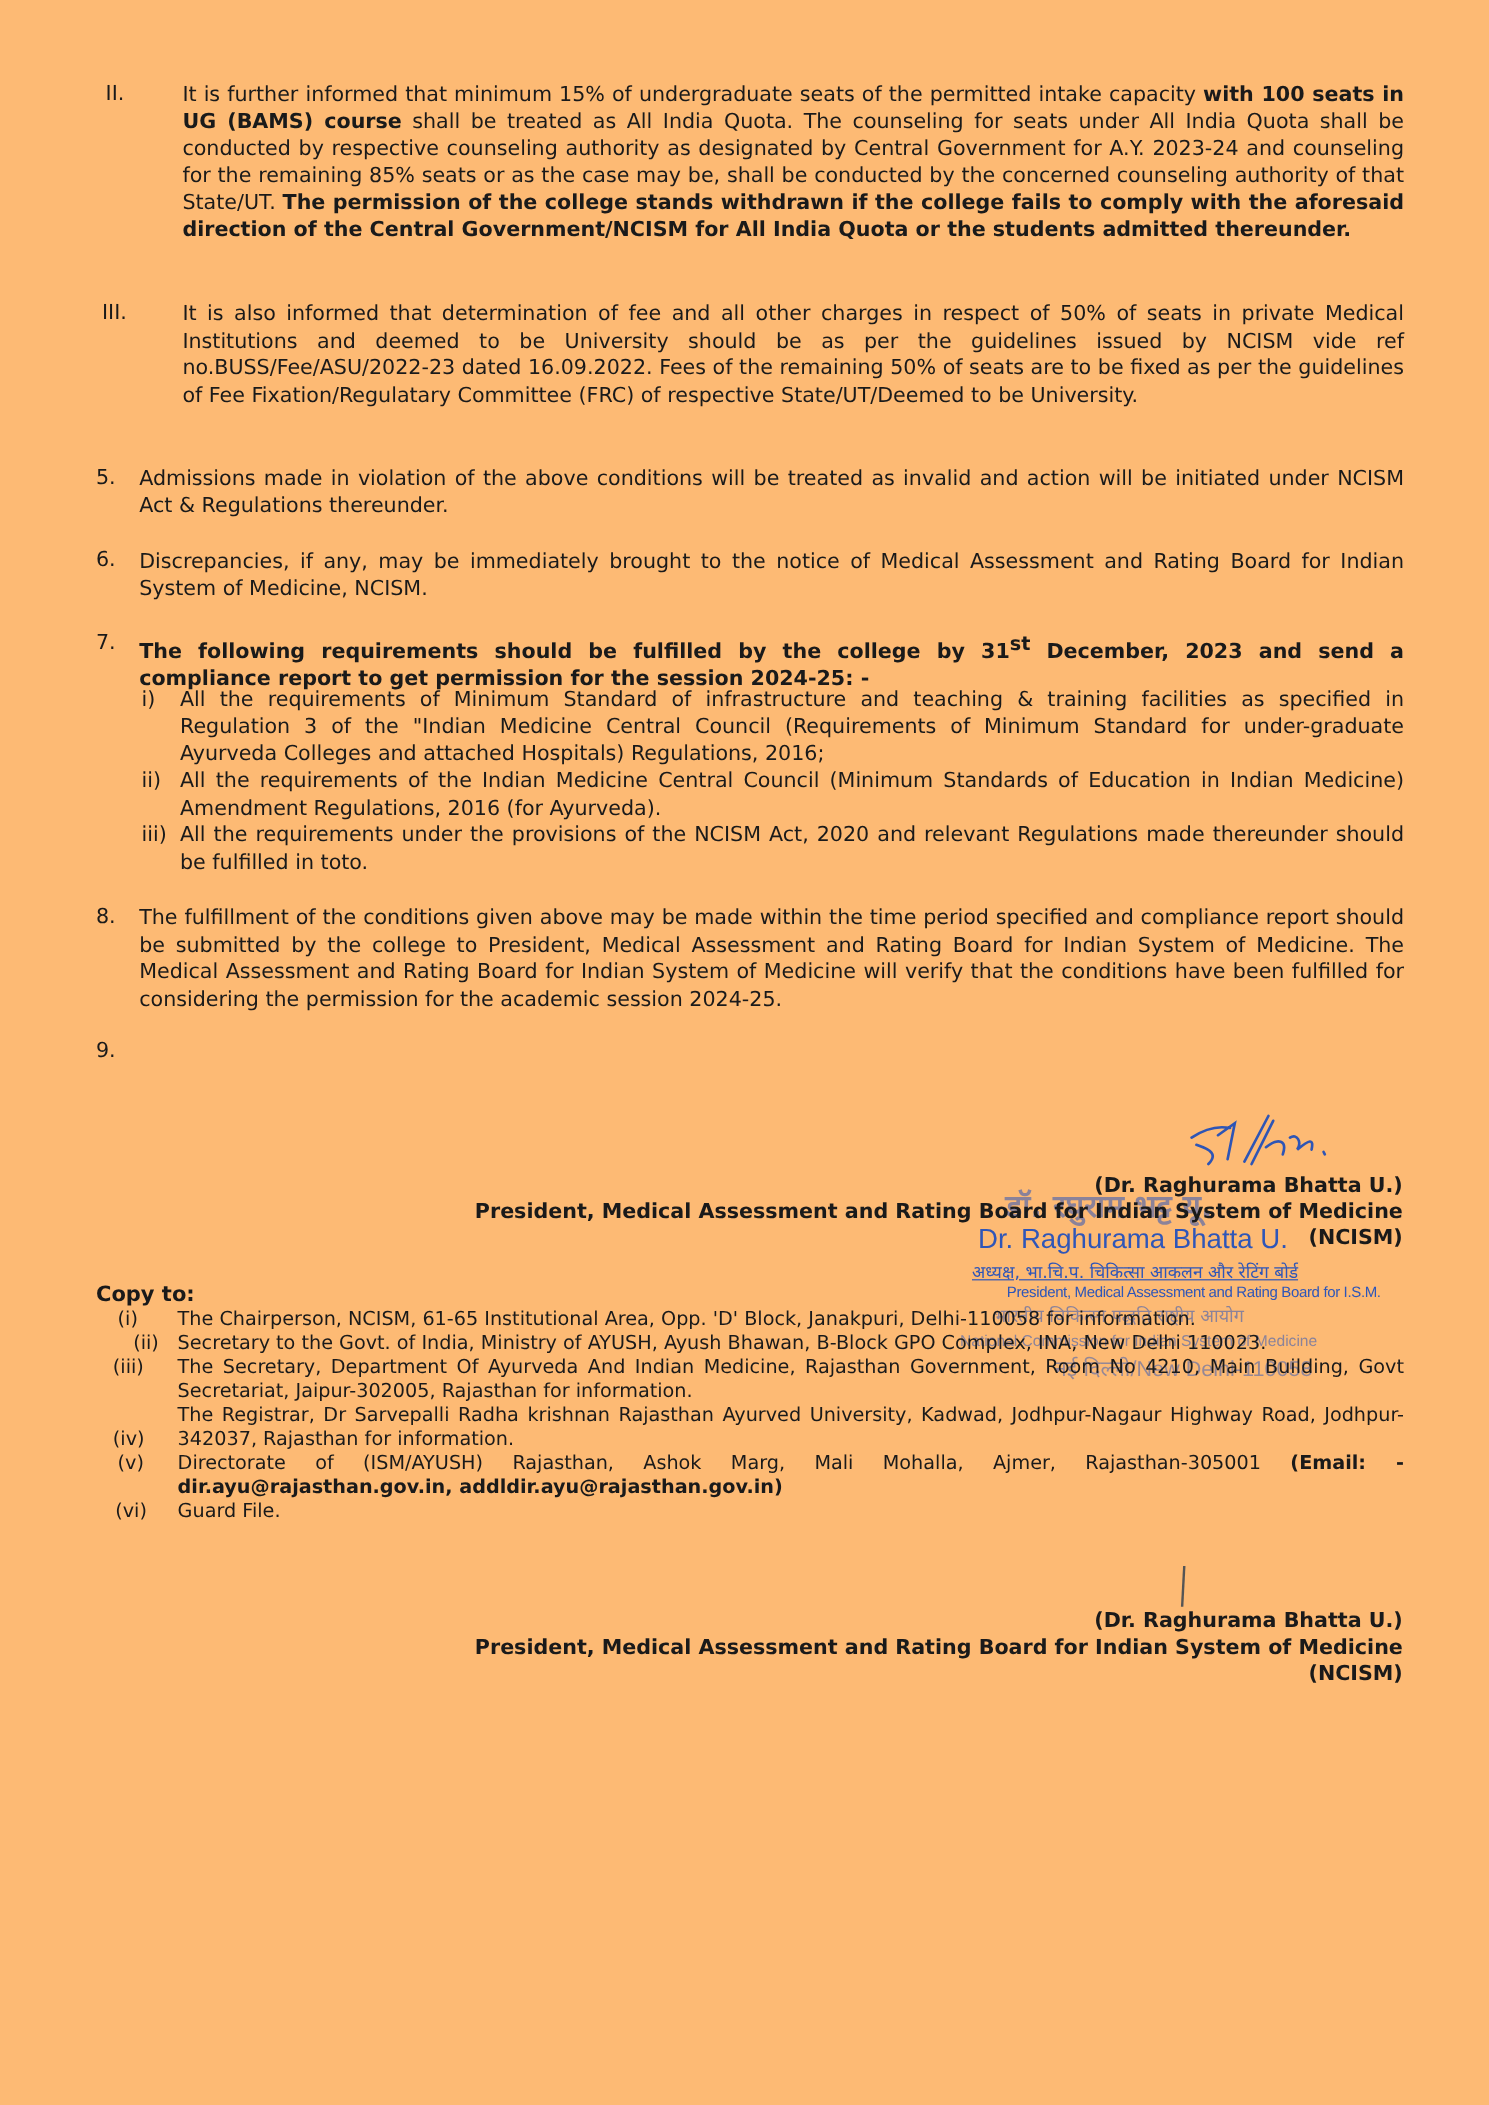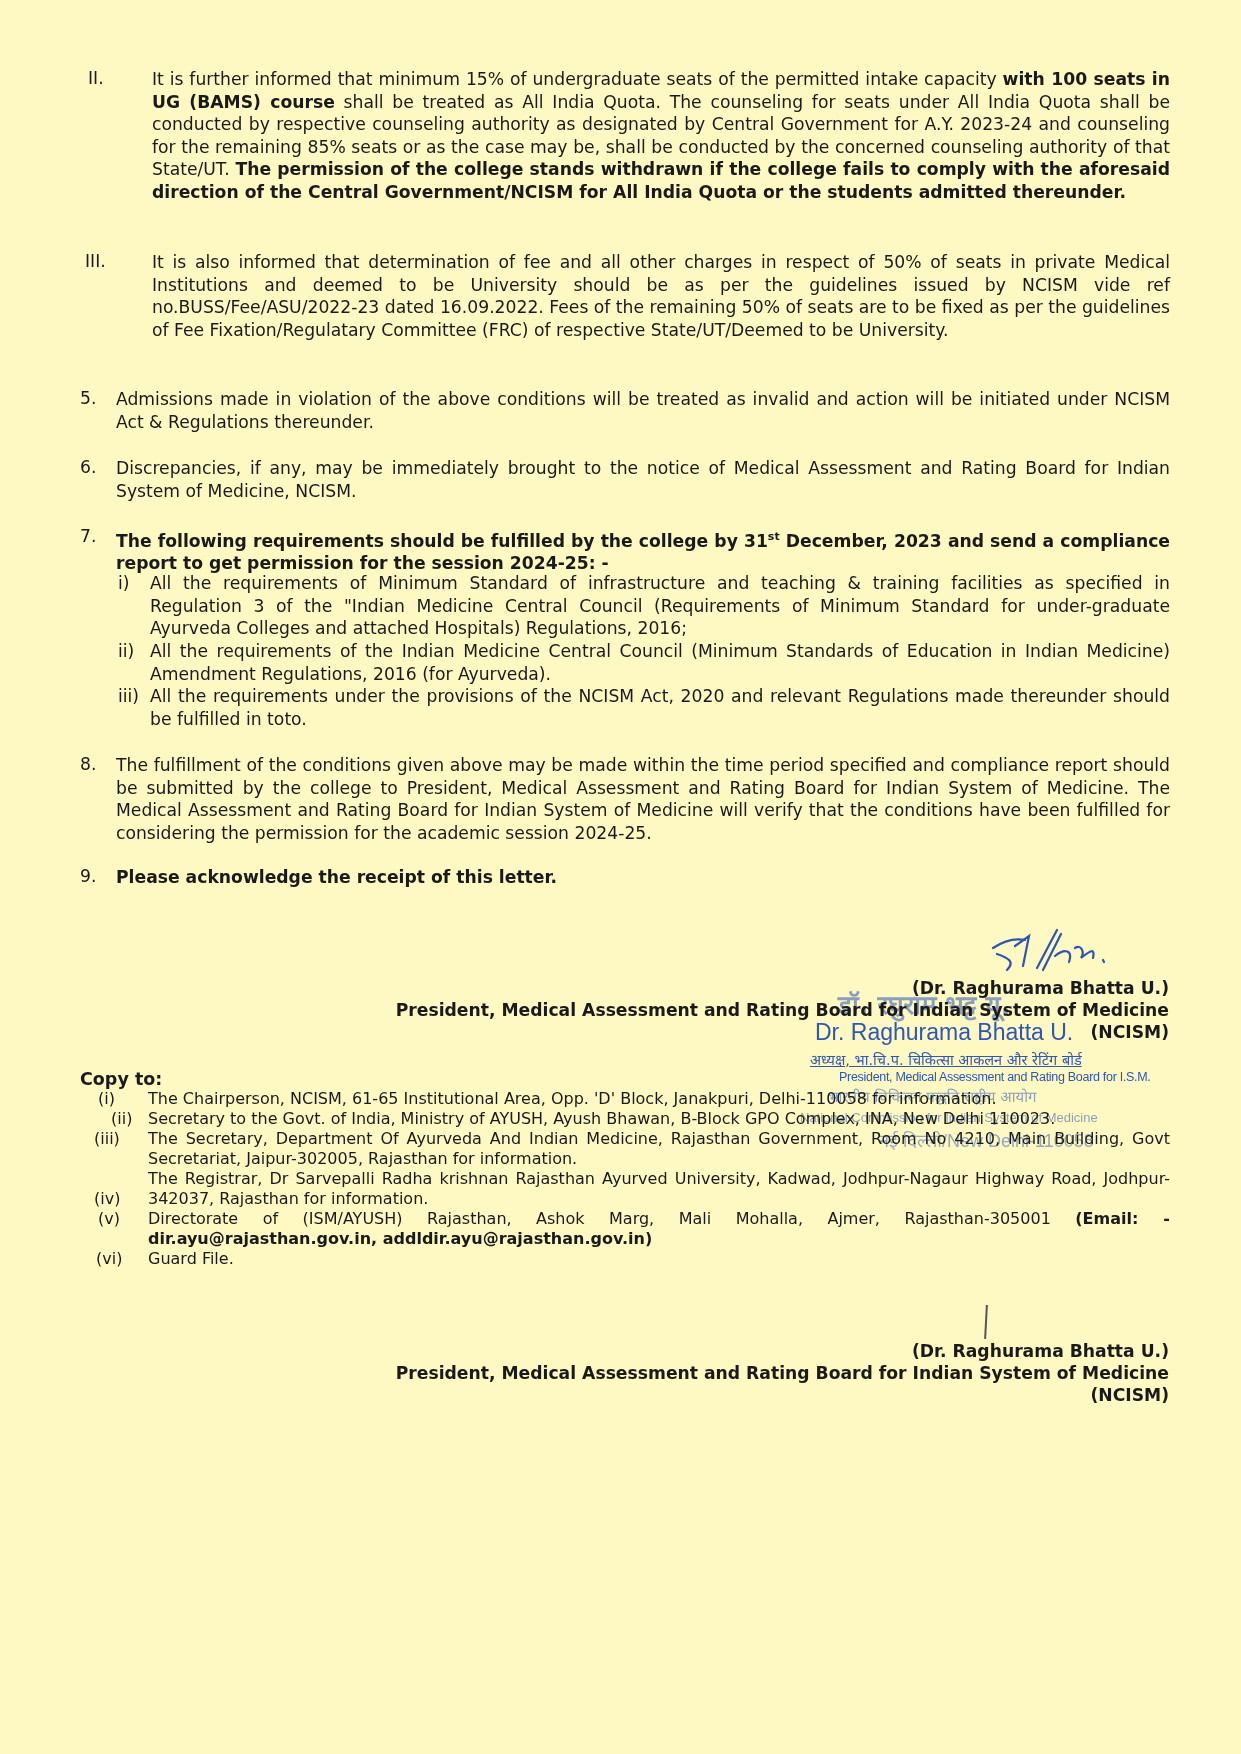--- a/index.html
+++ b/index.html
@@ -1,18 +1,18 @@
 <!DOCTYPE html>
 <html><head>
 <meta charset="utf-8">
 <style>
   html, body { margin:0; padding:0; background:#ffffff; }
   body { width:1241px; height:1754px; position:relative; overflow:hidden;
          font-family:"DejaVu Sans", sans-serif; color:#1a1a1a; font-size:17.2px; }
-  .page { position:absolute; left:0; top:0; width:1241px; height:1754px; background:#fef9c3; }
+  .page { position:absolute; left:0; top:0; width:1241px; height:1754px; background:#fdba74; }
   .blk { position:absolute; line-height:22.6px; text-align:justify; }
   .num { position:absolute; }
   b { font-weight:bold; }
   .sig-name, .sig-title, .sig-org { position:absolute; right:72px; font-weight:bold; text-align:right; white-space:nowrap; }
   .stamp { position:absolute; color:#2f56b8; white-space:nowrap; }
   .copy-item { position:absolute; left:80px; width:1090px; line-height:19.5px; font-size:16px; }
   .copy-item .cn { position:absolute; left:0; top:0; }
   .copy-item .ct { position:absolute; left:68px; width:1022px; text-align:justify; }
   .sub { position:absolute; left:118px; width:1052px; }
   .sub .sn { position:absolute; left:0; }
@@ -32,40 +32,39 @@
   <div class="blk" style="left:152px; top:251px; width:1018px;">It is also informed that determination of fee and all other charges in respect of 50% of seats in private Medical Institutions and deemed to be University should be as per the guidelines issued by NCISM vide ref no.BUSS/Fee/ASU/2022-23 dated 16.09.2022. Fees of the remaining 50% of seats are to be fixed as per the guidelines of Fee Fixation/Regulatary Committee (FRC) of respective State/UT/Deemed to be University.</div>
 
   <div class="num" style="left:80px; top:388px;">5.</div>
   <div class="blk" style="left:116px; top:388px; width:1054px;">Admissions made in violation of the above conditions will be treated as invalid and action will be initiated under NCISM Act &amp; Regulations thereunder.</div>
 
   <div class="num" style="left:80px; top:457px;">6.</div>
   <div class="blk" style="left:116px; top:457px; width:1054px;">Discrepancies, if any, may be immediately brought to the notice of Medical Assessment and Rating Board for Indian System of Medicine, NCISM.</div>
 
   <div class="num" style="left:80px; top:526px;">7.</div>
   <div class="blk" style="left:116px; top:526px; width:1054px; font-weight:bold;">
-    <span>The following requirements should be fulfilled by the college by 31</span><sup style="font-size:11px;">st</sup><span> December, 2023 and send a compliance report to get permission for the session 2024-25: -</span>
+    <span>The following requirements should be fulfilled by the college by 31</span><sup style="font-size:16px;">st</sup><span> December, 2023 and send a compliance report to get permission for the session 2024-25: -</span>
   </div>
   <div class="sub blk" style="top:572px;">
     <span class="sn">i)</span>
     <span class="st">All the requirements of Minimum Standard of infrastructure and teaching &amp; training facilities as specified in Regulation 3 of the "Indian Medicine Central Council (Requirements of Minimum Standard for under-graduate Ayurveda Colleges and attached Hospitals) Regulations, 2016;</span>
   </div>
   <div class="sub blk" style="top:640px;">
     <span class="sn">ii)</span>
     <span class="st">All the requirements of the Indian Medicine Central Council (Minimum Standards of Education in Indian Medicine) Amendment Regulations, 2016 (for Ayurveda).</span>
   </div>
   <div class="sub blk" style="top:685px;">
     <span class="sn">iii)</span>
     <span class="st">All the requirements under the provisions of the NCISM Act, 2020 and relevant Regulations made thereunder should be fulfilled in toto.</span>
   </div>
 
   <div class="num" style="left:80px; top:754px;">8.</div>
   <div class="blk" style="left:116px; top:754px; width:1054px;">The fulfillment of the conditions given above may be made within the time period specified and compliance report should be submitted by the college to President, Medical Assessment and Rating Board for Indian System of Medicine. The Medical Assessment and Rating Board for Indian System of Medicine will verify that the conditions have been fulfilled for considering the permission for the academic session 2024-25.</div>
 
   <div class="num" style="left:80px; top:866px;">9.</div>
-  <div class="blk" style="left:116px; top:866px; width:1054px; font-weight:bold;">Please acknowledge the receipt of this letter.</div>
 
   <svg style="position:absolute; left:985px; top:918px;" width="140" height="70">
     <path d="M8 30 C 20 22, 30 20, 40 22 M12 36 C 24 40, 30 44, 22 52 M30 28 L 44 18 L 38 48 M52 50 L 72 12 M58 52 L 76 16 M70 38 C 80 30, 88 32, 84 44 M90 30 C 96 26, 100 34, 96 40 C 106 32, 110 30, 108 40 M118 42 L 119 44" stroke="#2e55b5" stroke-width="2.2" fill="none" stroke-linecap="round"></path>
   </svg>
 
   <div class="stamp" style="left:838px; top:986px; font-size:26px; opacity:0.55; font-weight:bold;">डॉ. रघुराम भट्ट यू.</div>
   <div class="stamp" style="left:815px; top:1019px; font-size:23px; font-family:'Liberation Sans', sans-serif;">Dr. Raghurama Bhatta U.</div>
   <div class="stamp" style="left:810px; top:1049px; font-size:14.5px;text-decoration:underline;">अध्यक्ष, भा.चि.प. चिकित्सा आकलन और रेटिंग बोर्ड</div>
   <div class="stamp" style="left:803px; top:1070px; font-size:12.5px; font-family:'Liberation Sans', sans-serif; letter-spacing:-0.3px;margin-left:36px;">President, Medical Assessment and Rating Board for I.S.M.</div>
   <div class="stamp" style="left:828px; top:1086px; font-size:15px; opacity:0.55;">भारतीय चिकित्सा पद्धति राष्ट्रीय आयोग</div>

